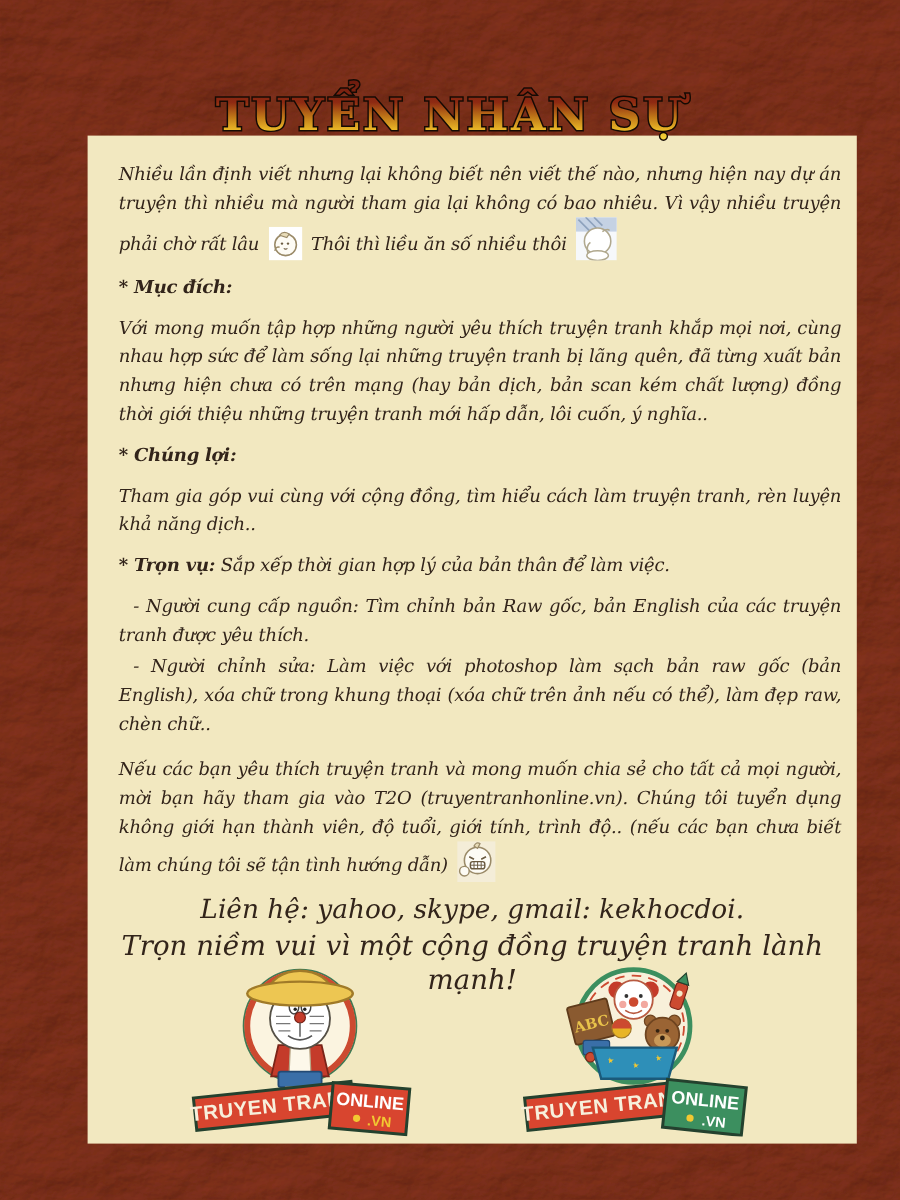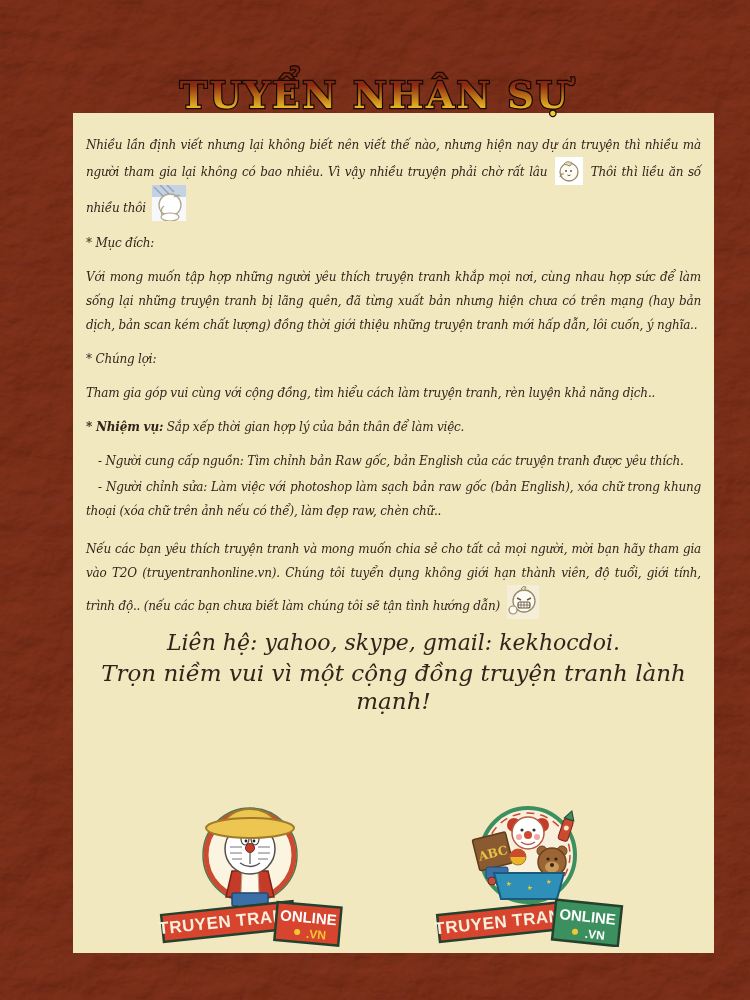--- a/index.html
+++ b/index.html
@@ -10,24 +10,24 @@
   }
   .bg-tex{position:absolute;left:0;top:0;width:750px;height:1000px;z-index:0;}
   .title-wrap{position:absolute;left:0;top:58px;width:750px;z-index:2;text-align:center;}
 
   .panel{
     position:absolute;left:73px;top:113px;width:641px;height:840px;z-index:1;
     background:#f2e8c0;box-sizing:border-box;
     padding:20px 13px 0 13px;overflow:hidden;
     color:#32241a;
   }
-  .panel p{margin:0 0 10px 0;font-style:italic;font-size:12px;line-height:24px;
+  .panel p{margin:0 0 10px 13px;font-style:italic;font-size:15px;line-height:24px;
     letter-spacing:-0.2px;text-align:justify;}
   .panel p.tight{margin-bottom:2px;}
-  .heading{font-weight:normal;font-style:italic;font-size:18px;line-height:24px;
+  .heading{font-weight:bold;font-style:italic;font-size:18px;line-height:24px;
     margin:2px 0 6px 0;text-align:left !important;}
   .inline-label{font-weight:bold;}
   .pos-item{text-indent:12px;}
   .closing{margin-top:14px !important;}
   .contact-line{font-size:22px !important;line-height:28px !important;
     text-align:center !important;margin:4px 0 2px 0 !important;letter-spacing:0 !important;}
   .slogan-line{font-size:23px !important;line-height:28px !important;
     text-align:center !important;margin:0 !important;letter-spacing:0 !important;}
 
   .emote{display:inline-block;vertical-align:-9px;margin:0 3px;line-height:0;}
@@ -107,21 +107,21 @@
   </p>
 
   <p class="heading">* Mục đích:</p>
   <p>Với mong muốn tập hợp những người yêu thích truyện tranh khắp mọi nơi, cùng nhau hợp sức để làm sống lại những truyện tranh bị lãng quên, đã từng xuất bản nhưng hiện chưa có trên mạng (hay bản dịch, bản scan kém chất lượng) đồng thời giới thiệu những truyện tranh mới hấp dẫn, lôi cuốn, ý nghĩa..</p>
 
   <p class="heading">* Chúng lợi:</p>
   <p>Tham gia góp vui cùng với cộng đồng, tìm hiểu cách làm truyện tranh, rèn luyện khả năng dịch..</p>
 
 
   <p>
-    <span class="inline-label">* Nhiệm vụ:</span>
+    <span class="inline-label">* Trọn vụ:</span>
     <span>Sắp xếp thời gian hợp lý của bản thân để làm việc.</span>
   </p>
 
   <p class="pos-item tight">- Người cung cấp nguồn: Tìm chỉnh bản Raw gốc, bản English của các truyện tranh được yêu thích.</p>
   <p class="pos-item">- Người chỉnh sửa: Làm việc với photoshop làm sạch bản raw gốc (bản English), xóa chữ trong khung thoại (xóa chữ trên ảnh nếu có thể), làm đẹp raw, chèn chữ..</p>
 
   <p class="closing">
     <span>Nếu các bạn yêu thích truyện tranh và mong muốn chia sẻ cho tất cả mọi người, mời bạn hãy tham gia vào T2O (truyentranhonline.vn). Chúng tôi tuyển dụng không giới hạn thành viên, độ tuổi, giới tính, trình độ.. (nếu các bạn chưa biết làm chúng tôi sẽ tận tình hướng dẫn)</span>
     <span class="emote">
       <svg width="32" height="34" xmlns="http://www.w3.org/2000/svg">

